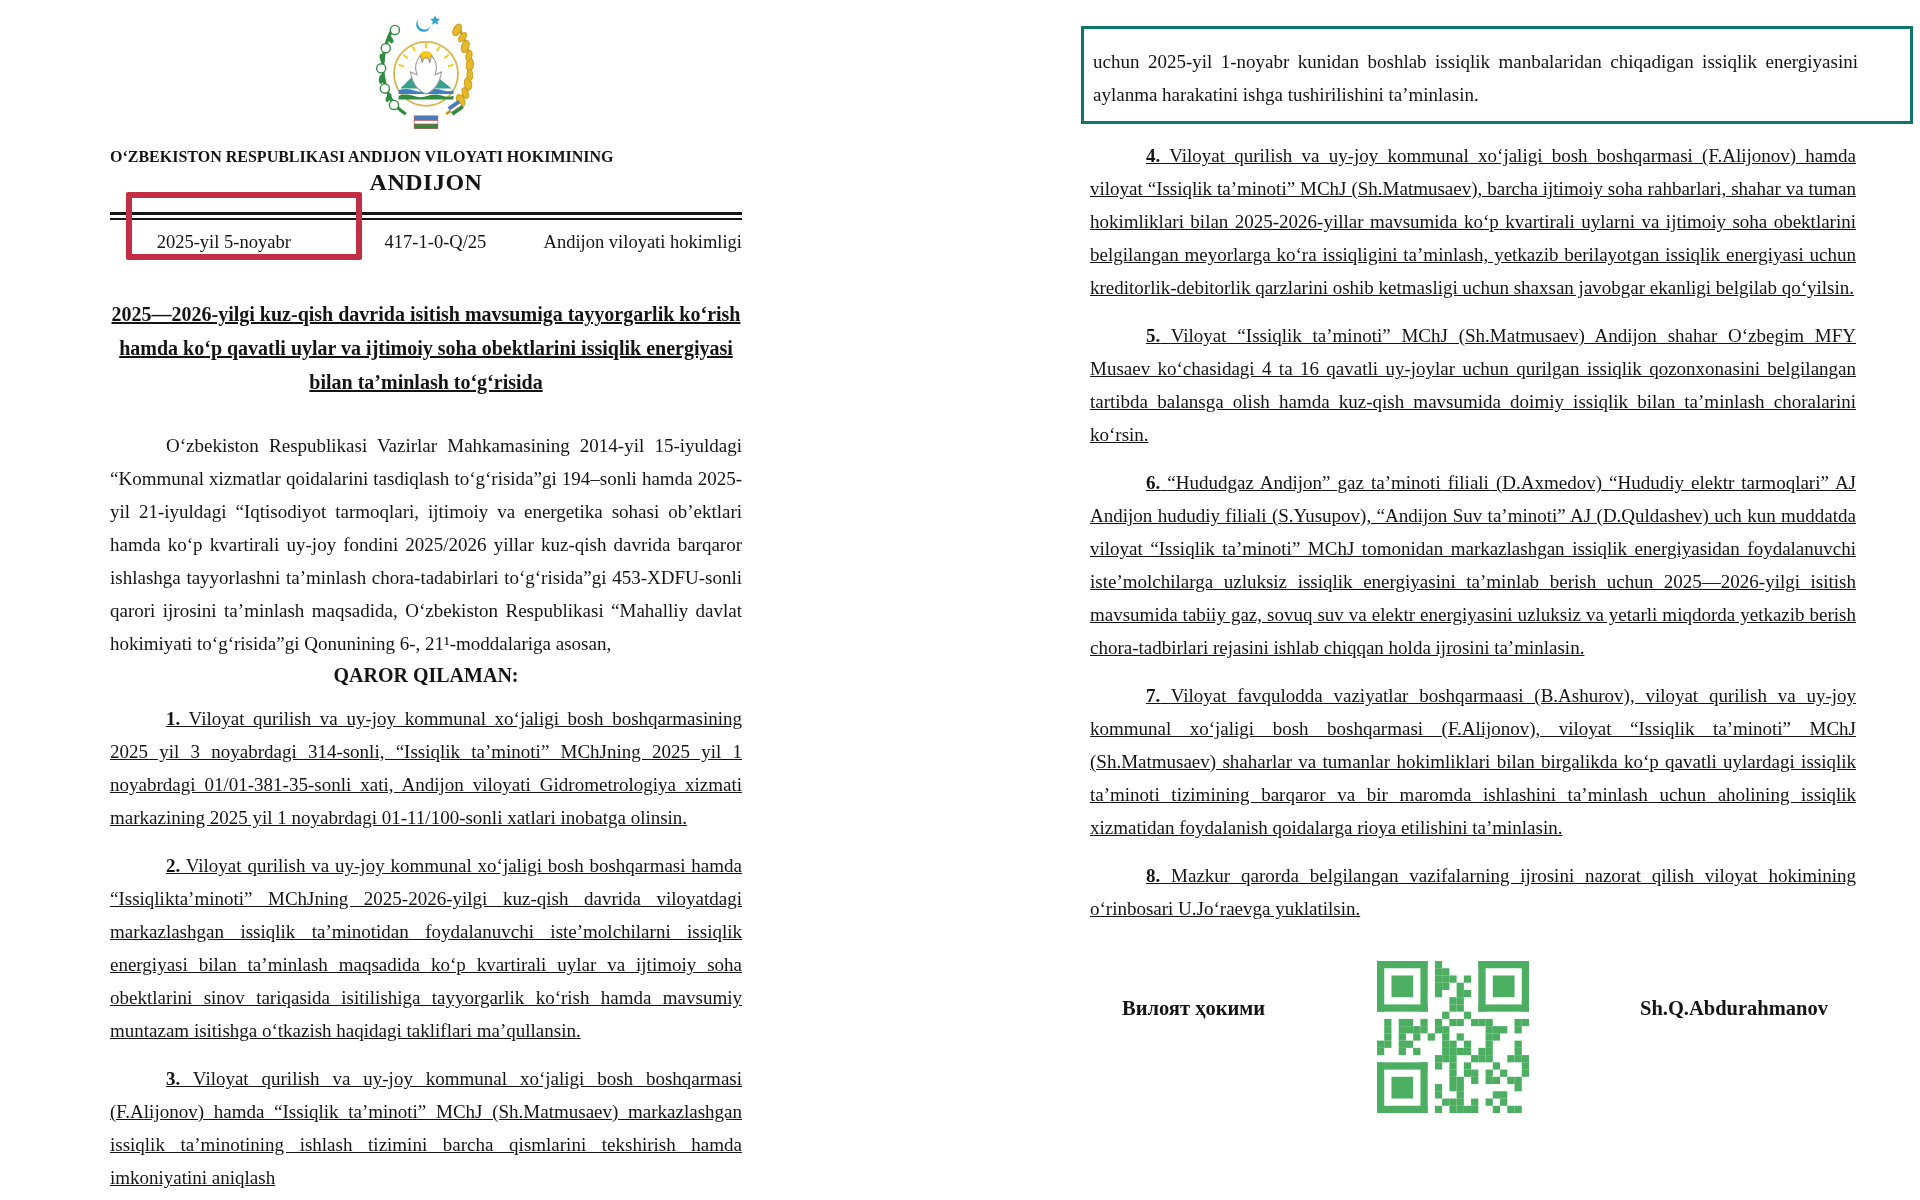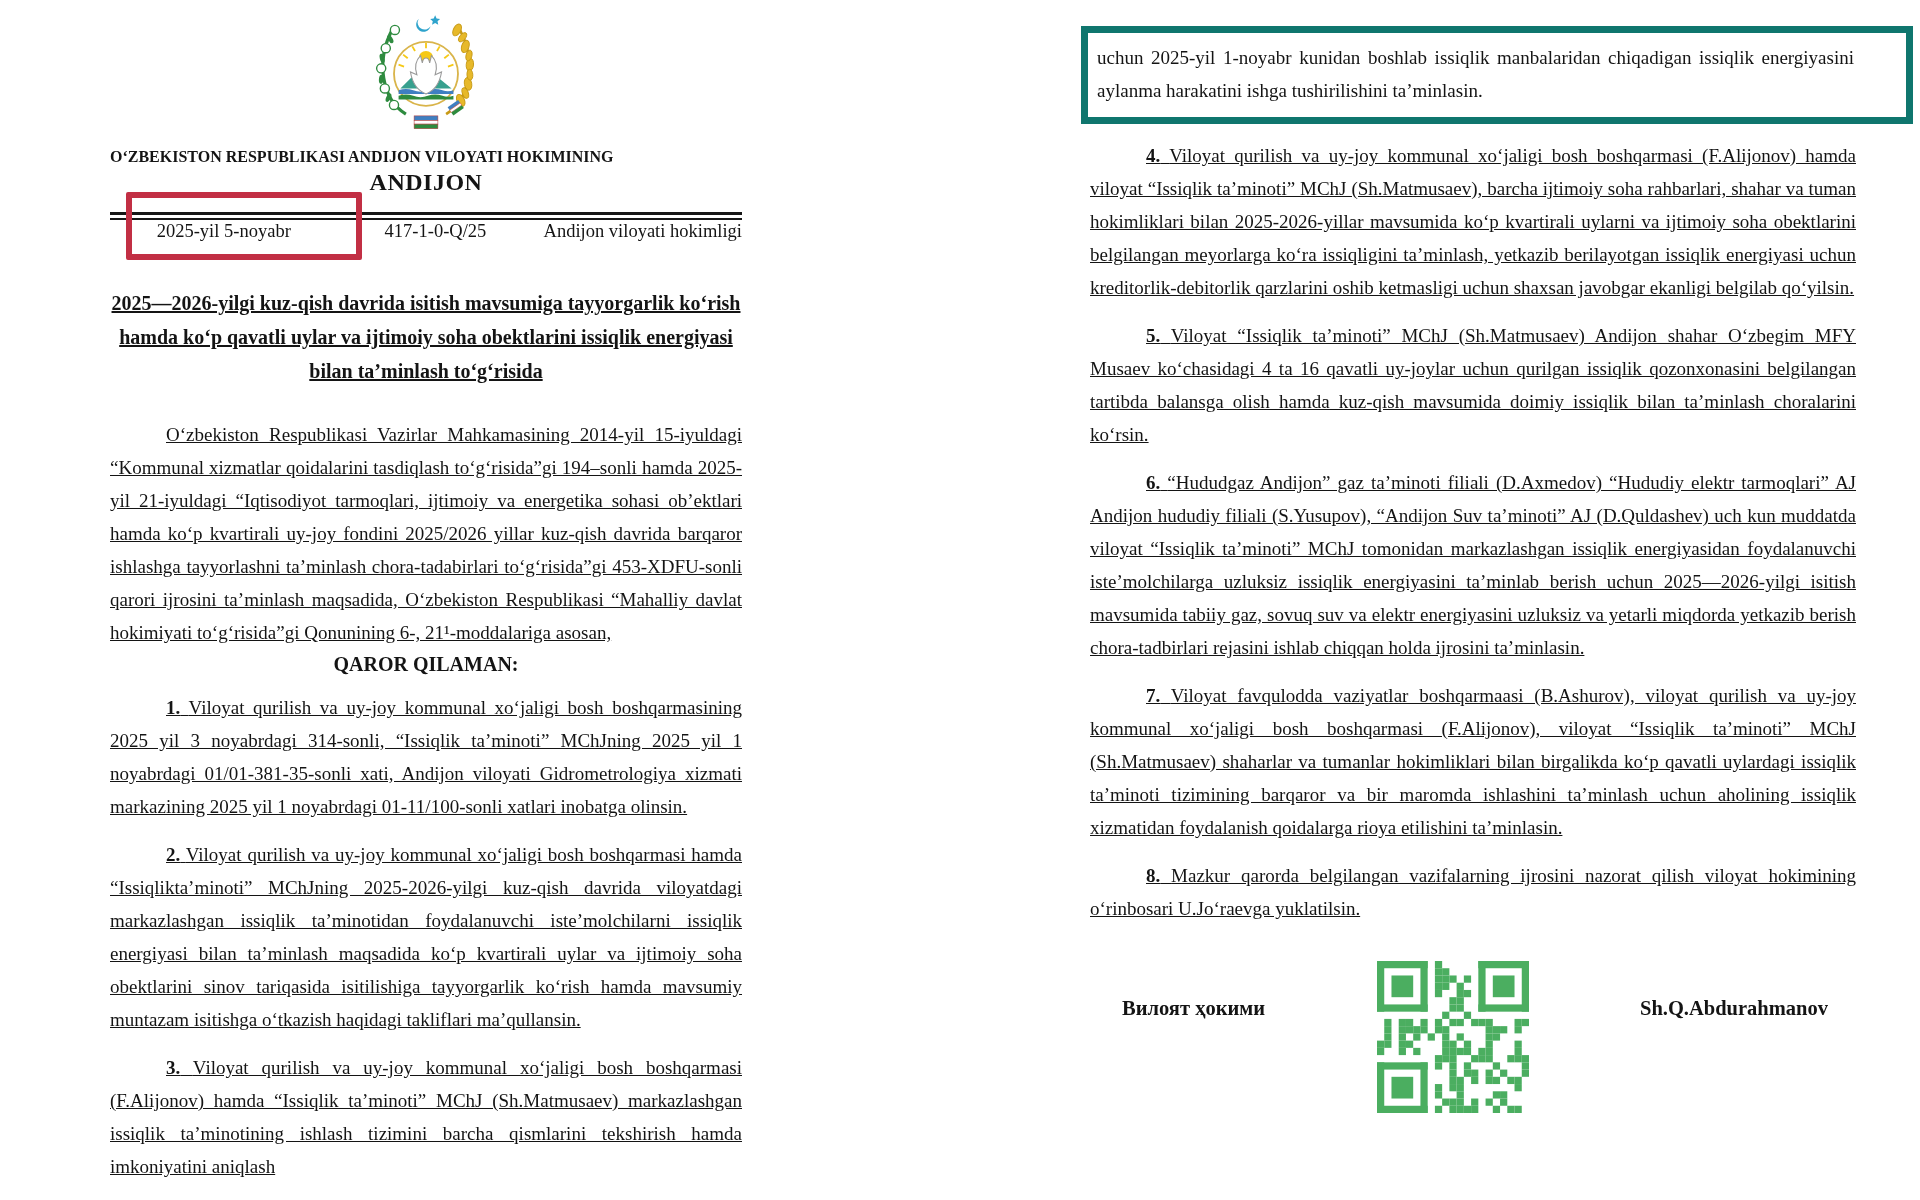--- a/index.html
+++ b/index.html
@@ -14,34 +14,34 @@
 
   .emblem-wrap{text-align:center;margin-top:6px;height:134px;}
 
   .org-line{font-weight:bold;text-align:left;font-size:16px;margin-top:8px;white-space:nowrap;}
   .doc-type{font-weight:bold;text-align:center;font-size:24px;margin-top:3px;letter-spacing:.5px;}
 
   .meta{position:relative;margin-top:16px;}
   .rule{height:3px;border-top:3.5px solid #161616;border-bottom:2px solid #161616;}
   .red-box{position:absolute;left:16px;top:-20px;width:224px;height:56px;
            border:6px solid #c22f44;border-radius:2px;background:transparent;}
-  .meta-row{display:flex;margin-top:1px;font-size:18.5px;}
+  .meta-row{display:flex;margin-top:12px;font-size:18.5px;}
   .meta-row .m1{width:36%;text-align:center;}
   .meta-row .m2{width:31%;text-align:center;}
   .meta-row .m3{width:33%;text-align:right;}
 
   .doc-title{font-weight:bold;font-size:20px;line-height:34px;text-align:center;margin-top:44px;text-decoration:underline;}
 
   .para{font-size:19px;line-height:33px;text-align:justify;margin:0;}
   .indent{text-indent:56px;}
-  .preamble{margin-top:30px;text-decoration:underline;}
+  .preamble{margin-top:30px;}
   .resolve{font-weight:bold;font-size:20px;text-align:center;margin-top:4px;}
   .item{margin-top:15px;text-decoration:underline;}
 
-  .cont-box{border:7px solid #0f766e;margin:26px -57px 0 -9px;padding:8px 52px 10px 9px;}
+  .cont-box{border:3px solid #0f766e;margin:26px -57px 0 -9px;padding:16px 52px 10px 9px;}
   .cont-box .para{text-indent:0;}
 
   .signature{display:flex;justify-content:space-between;margin-top:36px;padding:0 28px 0 32px;}
   .sig-label{font-weight:bold;font-size:20.5px;margin-top:36px;white-space:nowrap;}
   .qr-svg{width:152px;height:152px;display:block;}
 </style>
 </head>
 <body>
 
 <div class="col col-left">

